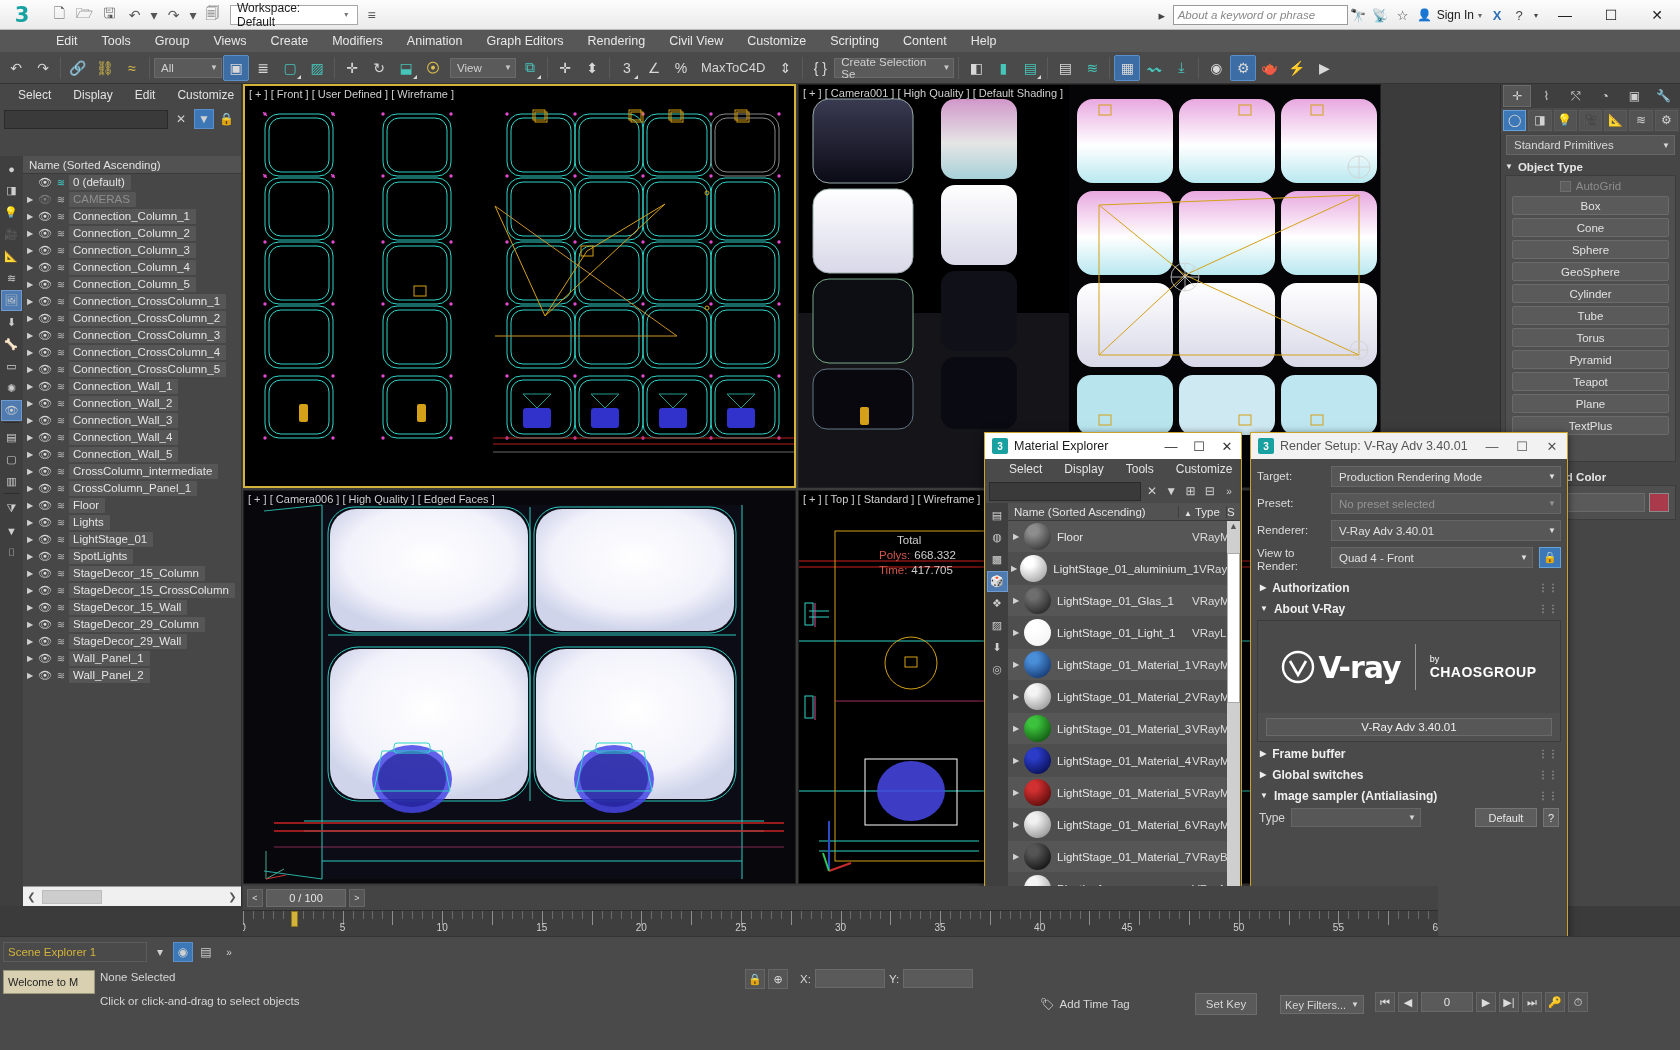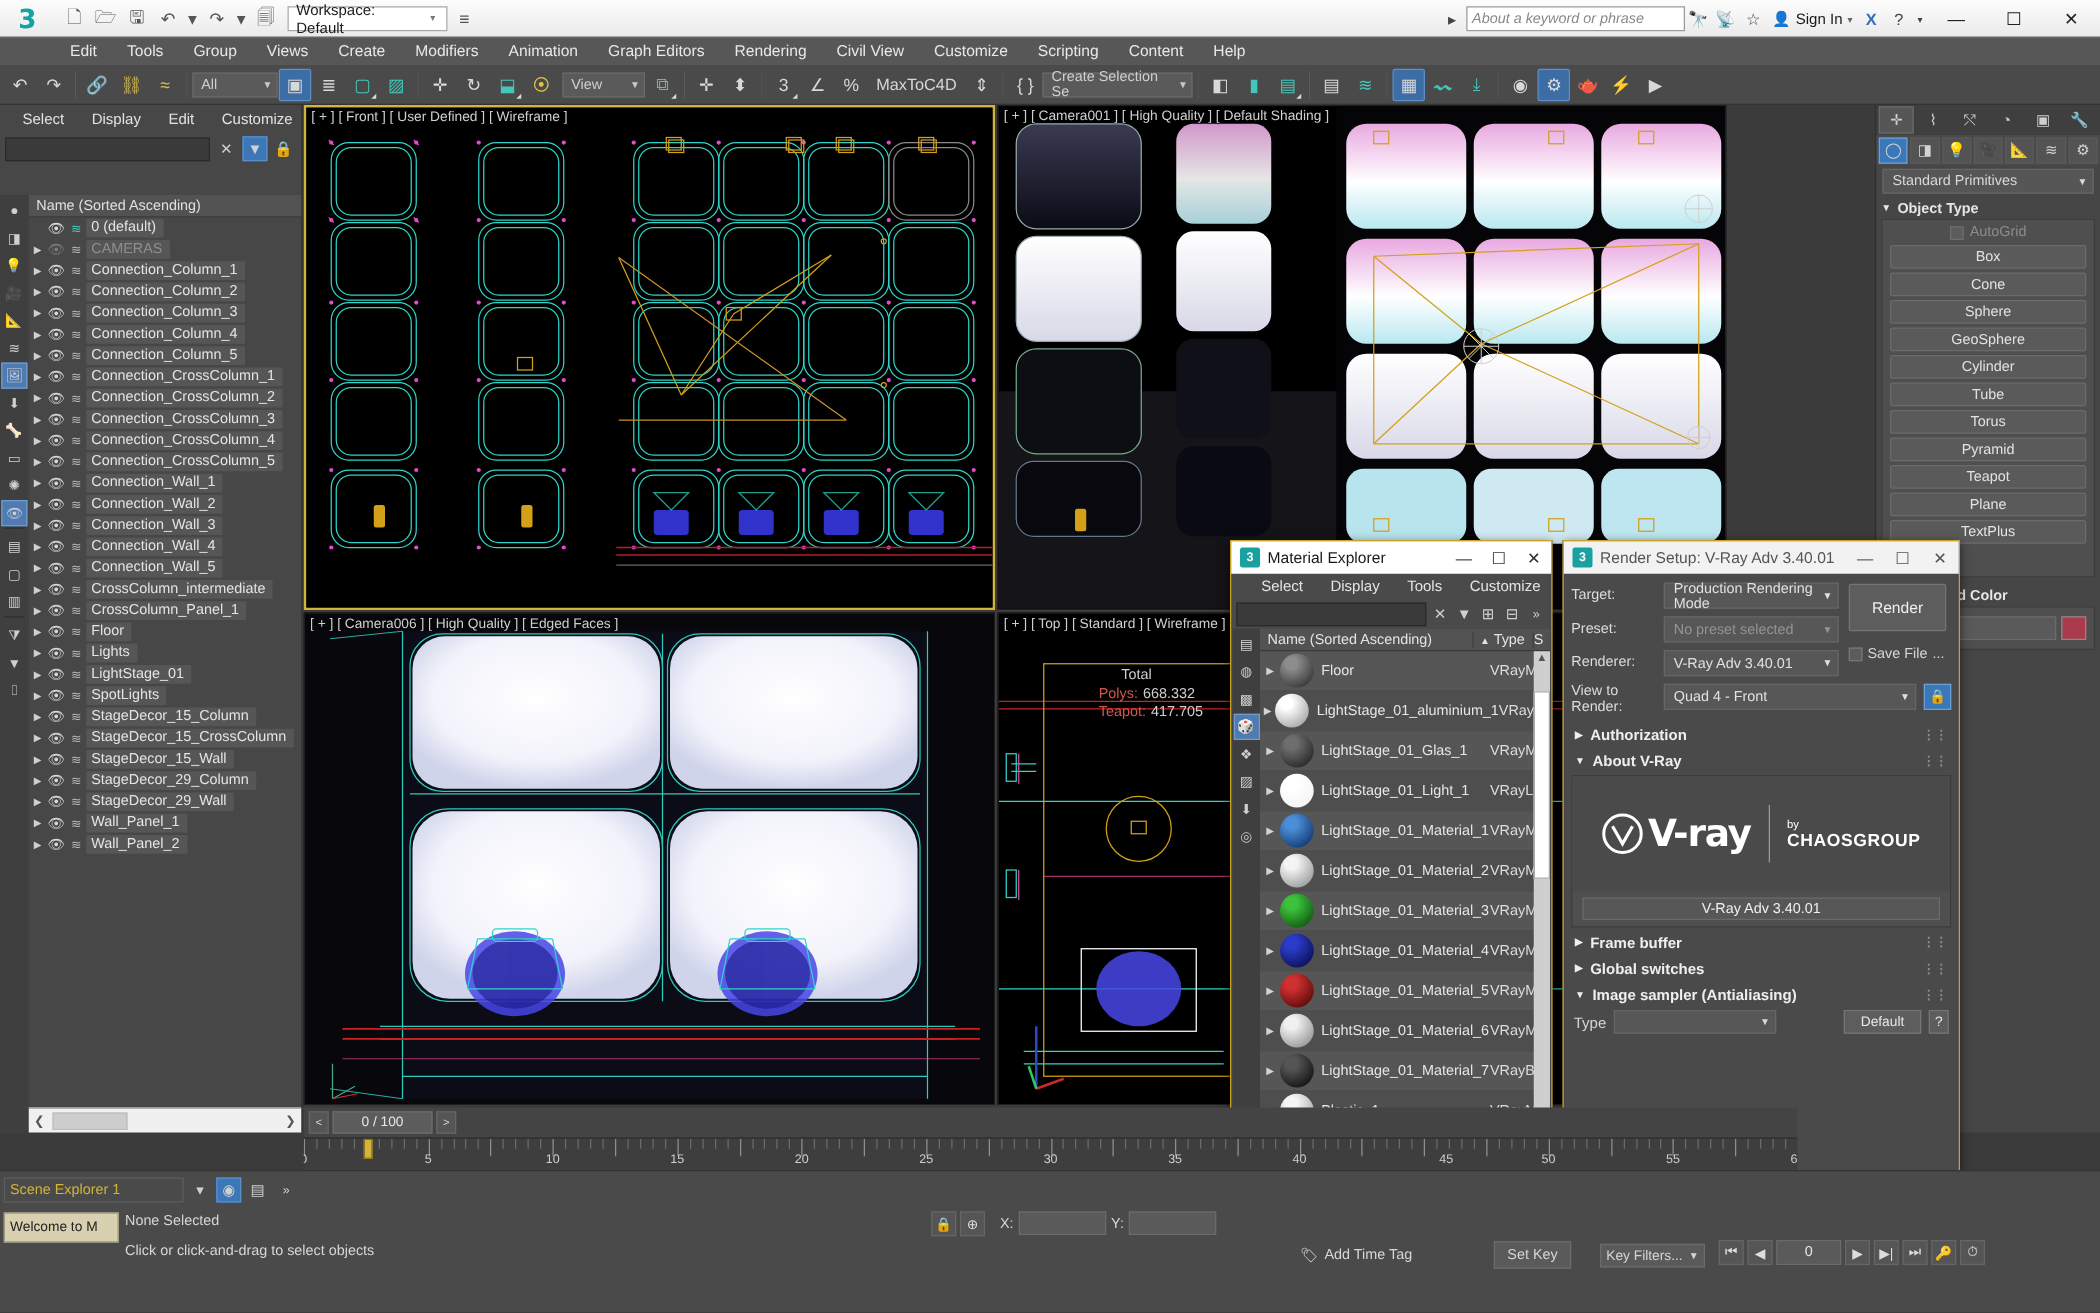--- a/index.html
+++ b/index.html
@@ -934,21 +934,21 @@
         </g>
     </svg>
     
     <div style="position:absolute; left:80px; top:42px; font-size:11.5px; color:#cfcfcf; line-height:15px;">
       <div style="color:#cfcfcf; padding-left:18px">Total</div>
       <div style="display:flex; gap:4px">
           <span style="color:#d2574a">Polys:</span>
           <span>668.332</span>
         </div>
       <div style="display:flex; gap:4px">
-          <span style="color:#d2574a">Teapot:</span>
+          <span style="color:#d2574a">Time:</span>
           <span>417.705</span>
         </div>
     </div>
   </div>
 
   <div class="rpanel">
     <div class="rtabs" id="cp-tabs">
         <div class="rtab on">✛</div>
         <div class="rtab">⌇</div>
         <div class="rtab">⤲</div>
@@ -1163,28 +1163,20 @@
             <span>No preset selected</span>
             <span class="cv">▼</span>
           </div>
         </div>
         <div class="rsrow">
           <div class="rslbl">Renderer:</div>
           <div class="rsdrop">
             <span>V-Ray Adv 3.40.01</span>
             <span class="cv">▼</span>
           </div>
-        </div>
-      </div>
-      <div style="width:90px; padding:4px 6px 0 2px;">
-        <div class="rsbtn" style="width:78px;height:38px">Render</div>
-        <div style="display:flex; align-items:center; gap:4px; margin-top:12px; font-size:11.5px;">
-          <span style="width:11px;height:11px;background:#5c5c5c;border:1px solid #777;display:inline-block"></span>
-          <span>Save File</span>
-          <span>...</span>
         </div>
       </div>
     </div>
 
     <div class="rsrow" style="align-items:flex-start">
       <div class="rslbl">View to Render:</div>
       <div class="rsdrop">
         <span>Quad 4 - Front</span>
         <span class="cv">▼</span>
       </div>
@@ -1385,21 +1377,21 @@
       <div class="rtick" style="left: 1185.04px;"></div>
       <div class="rnum" style="left: 0px;">0</div>
       <div class="rnum" style="left: 99.5833px;">5</div>
       <div class="rnum" style="left: 199.167px;">10</div>
       <div class="rnum" style="left: 298.75px;">15</div>
       <div class="rnum" style="left: 398.333px;">20</div>
       <div class="rnum" style="left: 497.917px;">25</div>
       <div class="rnum" style="left: 597.5px;">30</div>
       <div class="rnum" style="left: 697.083px;">35</div>
       <div class="rnum" style="left: 796.667px;">40</div>
-      <div class="rnum" style="left: 914px;">45</div>
+      <div class="rnum" style="left: 884px;">45</div>
       <div class="rnum" style="left: 995.833px;">50</div>
       <div class="rnum" style="left: 1095.42px;">55</div>
       <div class="rnum" style="left: 1195px;">60</div>
       <div class="slider-tick" style="left: 48px;"></div>
     </div>
 
   <div class="statusbar">
     <div class="seb">
       <div class="sebname">Scene Explorer 1</div>
       <div class="fbtn">▾</div>

